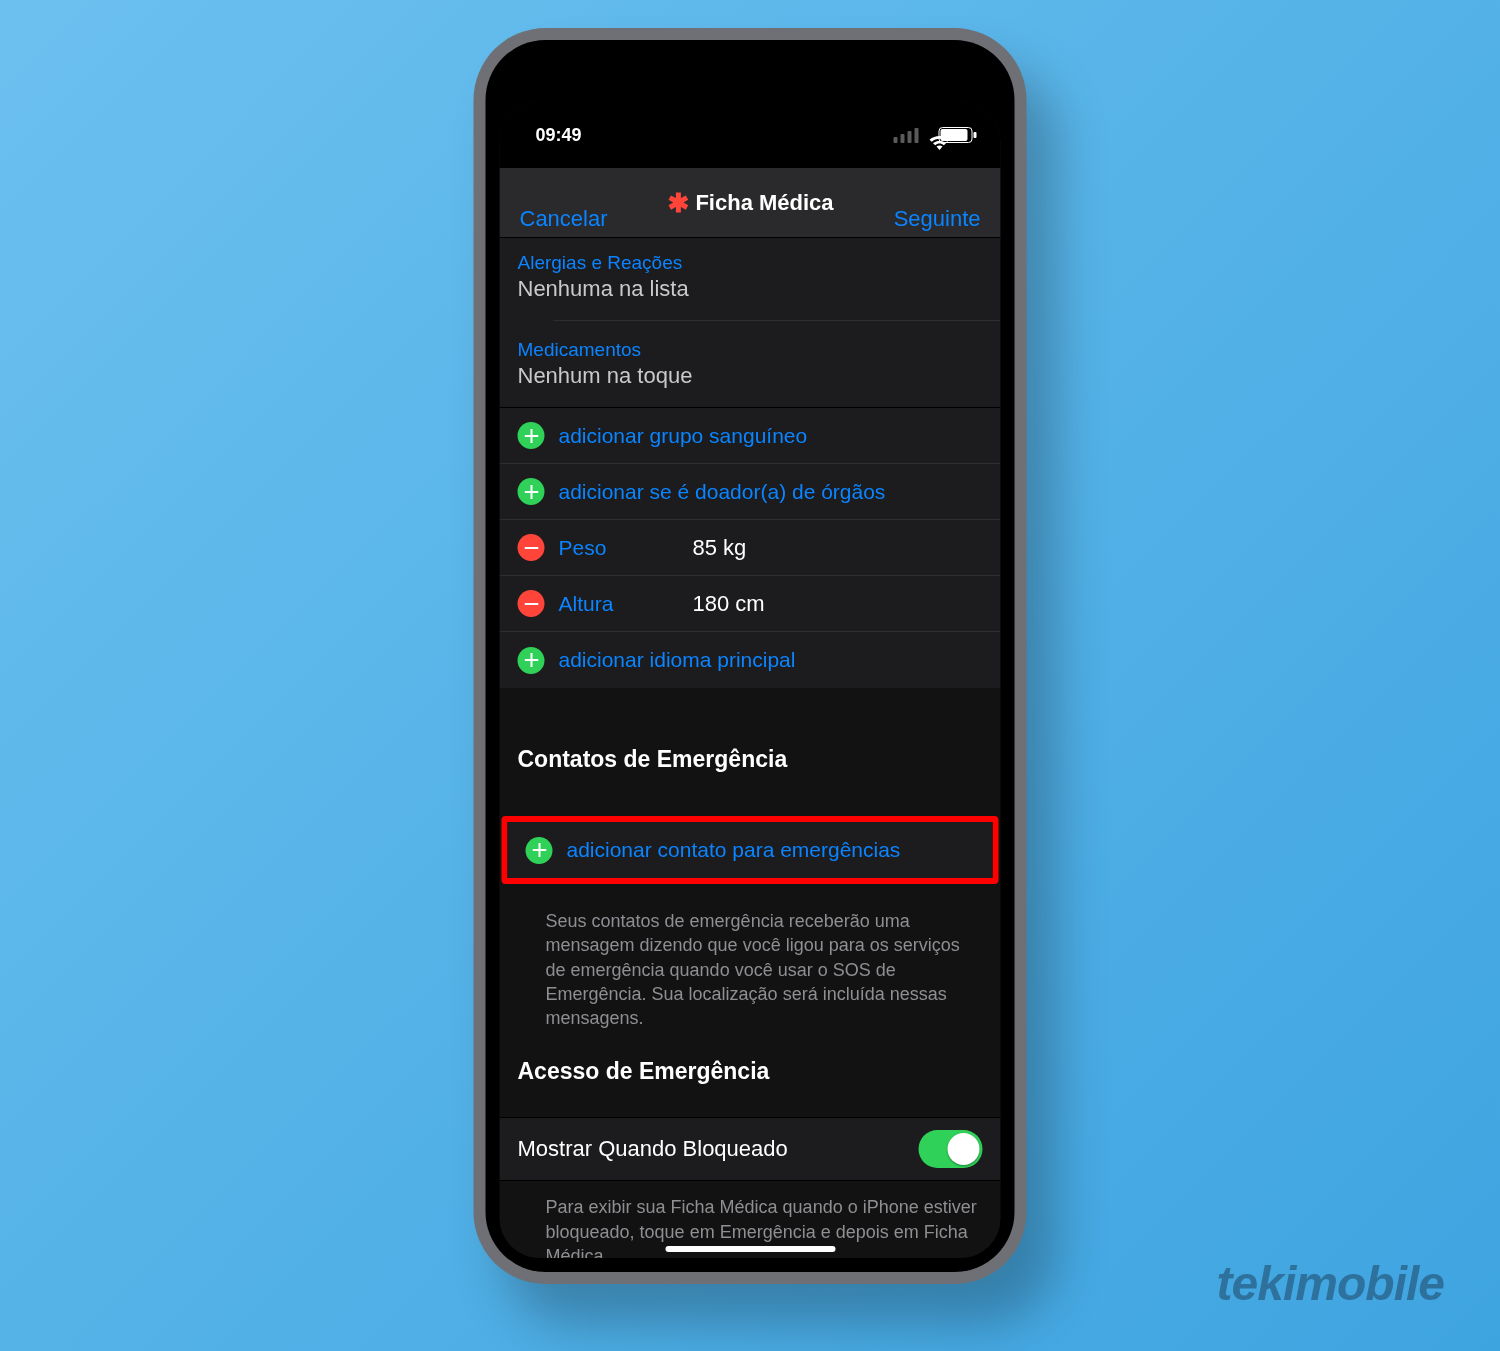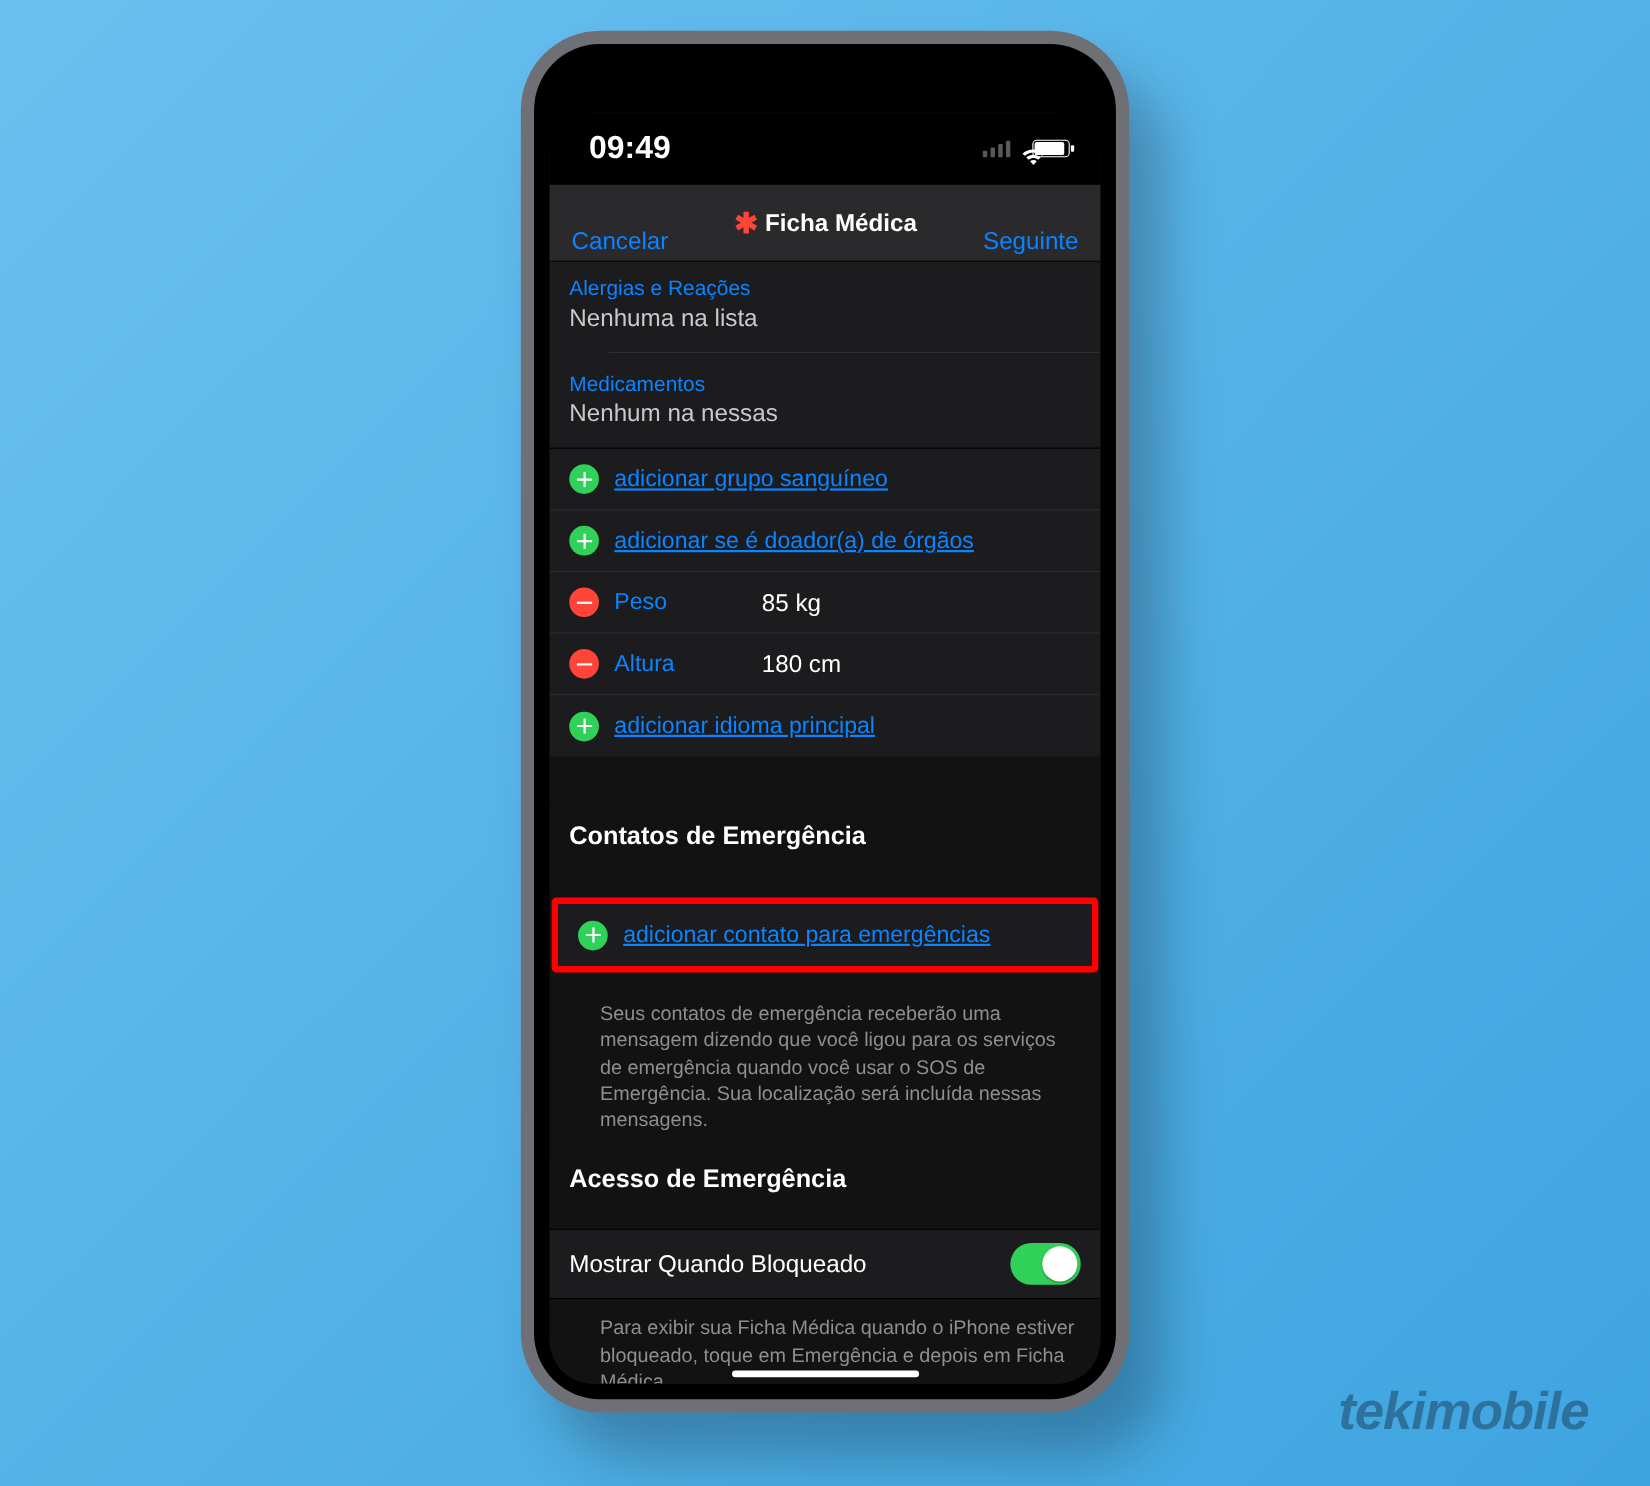--- a/index.html
+++ b/index.html
@@ -73,21 +73,21 @@
 
   
   .statusbar {
     height: 66px;
     background: #000;
     color: #fff;
     display: flex;
     align-items: center;
     justify-content: space-between;
     padding: 0 28px 0 36px;
-    font-size: 29px;
+    font-size: 18px;
     font-weight: 600;
   }
   .status-right { display:flex; align-items:center; gap:10px; }
   .dots { display:flex; gap:3px; align-items:flex-end; }
   .dots span { width:4px; background:#5a5a5a; border-radius:1px; display:block; }
   .dots span:nth-child(1){height:6px;}
   .dots span:nth-child(2){height:9px;}
   .dots span:nth-child(3){height:12px;}
   .dots span:nth-child(4){height:15px; background:#5a5a5a;}
   .wifi {
@@ -154,21 +154,21 @@
     width:27px; height:27px; border-radius:50%;
     display:flex; align-items:center; justify-content:center;
     flex-shrink:0;
     color:#fff;
     font-weight:700;
   }
   .icon-plus  { background:#30d158; }
   .icon-minus { background:#ff453a; }
   .icon-plus svg, .icon-minus svg { display:block; }
 
-  .row .link { color:#0a84ff; font-size:21px;text-decoration:underline; }
+  .row .link { color:#0a84ff; font-size:21px; }
   .row .field-label { color:#0a84ff; font-size:21px; width: 120px; }
   .row .field-value { color:#fff; font-size:22px; }
 
   .gap { height: 40px; background:#121212; }
 
   .hdr {
     color:#fff; font-size:23px; font-weight:600;
     padding: 18px 18px 32px;
     background:#121212;
   }
@@ -260,21 +260,21 @@
         </div>
 
         <div class="content">
 
           <div class="pre">
             <div class="section-label">Alergias e Reações</div>
             <div class="section-value-none">Nenhuma na lista</div>
             <div class="thin-sep"></div>
 
             <div class="section-label" style="padding-top:18px;">Medicamentos</div>
-            <div class="section-value-none">Nenhum na nessas</div>
+            <div class="section-value-none">Nenhum na toque</div>
           </div>
 
           <div class="list">
 
             <div class="row">
               <span class="icon-circle icon-plus">
                 <svg width="14" height="14" viewBox="0 0 14 14">
                     <path d="M6 0h2v6h6v2H8v6H6V8H0V6h6z" fill="#fff"></path>
                   </svg>
               </span>

